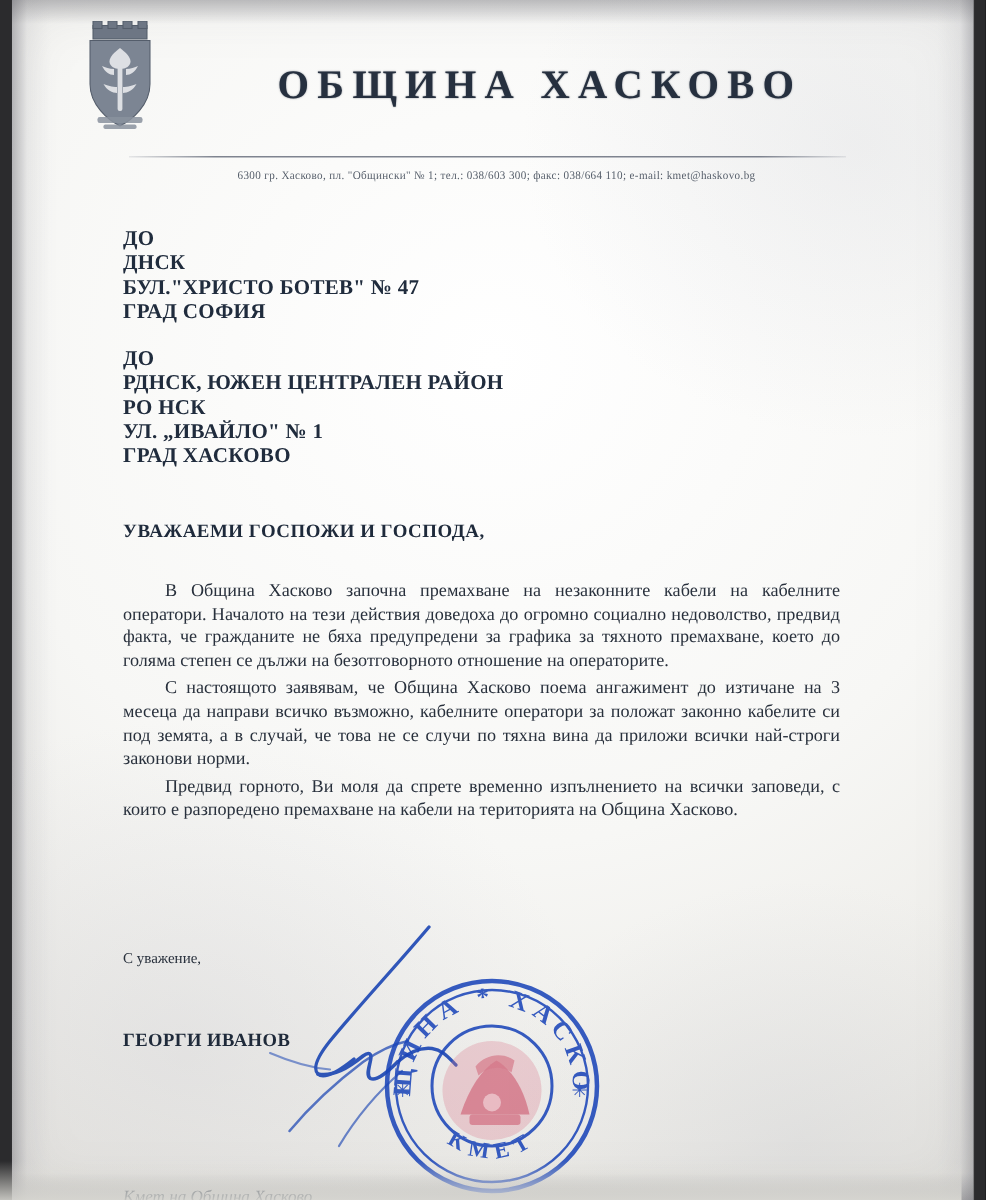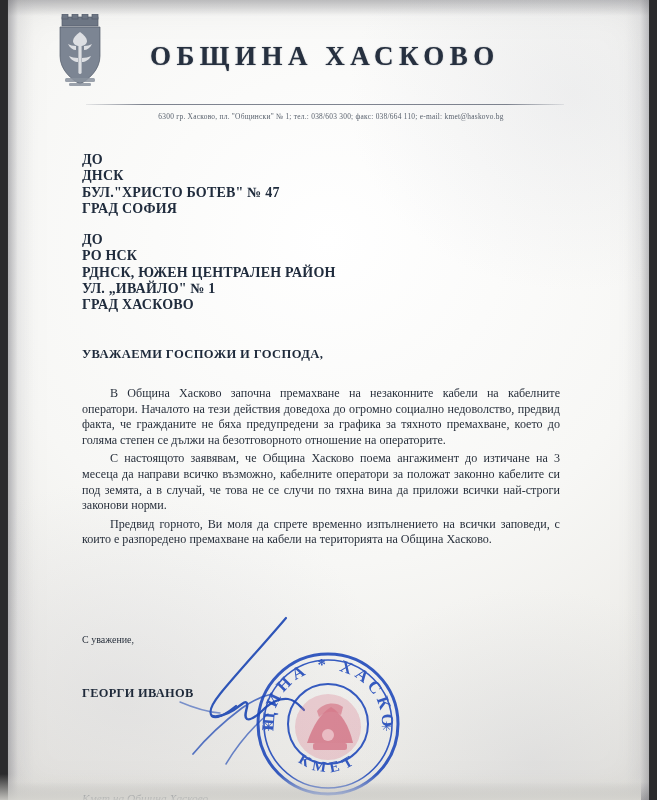--- a/index.html
+++ b/index.html
@@ -81,21 +81,21 @@
     left: 53px;
     top: 6px;
     width: 54px;
     height: 76px;
   }
   #org-title {
     position: absolute;
     left: 150px;
     top: 33px;
     width: 420px;
-    text-align: left;
+    text-align: center;
     font-family: "Liberation Serif", "DejaVu Serif", serif;
     font-weight: bold;
     font-size: 27px;
     letter-spacing: 5.5px;
     color: #26303f;
     text-shadow: 0 0 1.2px rgba(40,50,66,0.55);
   }
   #header-rule {
     position: absolute;
     left: 86px;
@@ -257,22 +257,22 @@
 
     <div class="addr-block" id="addr-1">
       <div>ДО</div>
       <div>ДНСК</div>
       <div>БУЛ."ХРИСТО БОТЕВ" № 47</div>
       <div>ГРАД СОФИЯ</div>
     </div>
 
     <div class="addr-block" id="addr-2">
       <div>ДО</div>
+      <div>РДНСК, ЮЖЕН ЦЕНТРАЛЕН РАЙОН</div>
       <div>РО НСК</div>
-      <div>РДНСК, ЮЖЕН ЦЕНТРАЛЕН РАЙОН</div>
       <div>УЛ. „ИВАЙЛО" № 1</div>
       <div>ГРАД ХАСКОВО</div>
     </div>
 
     <div id="salutation">УВАЖАЕМИ ГОСПОЖИ И ГОСПОДА,</div>
 
     <div id="body">
       <p>В Община Хасково започна премахване на незаконните кабели на кабелните оператори. Началото на тези действия доведоха до огромно социално недоволство, предвид факта, че гражданите не бяха предупредени за графика за тяхното премахване, което до голяма степен се дължи на безотговорното отношение на операторите.</p>
       <p>С настоящото заявявам, че Община Хасково поема ангажимент до изтичане на 3 месеца да направи всичко възможно, кабелните оператори за положат законно кабелите си под земята, а в случай, че това не се случи по тяхна вина да приложи всички най-строги законови норми.</p>
       <p>Предвид горното, Ви моля да спрете временно изпълнението на всички заповеди, с които е разпоредено премахване на кабели на територията на Община Хасково.</p>

